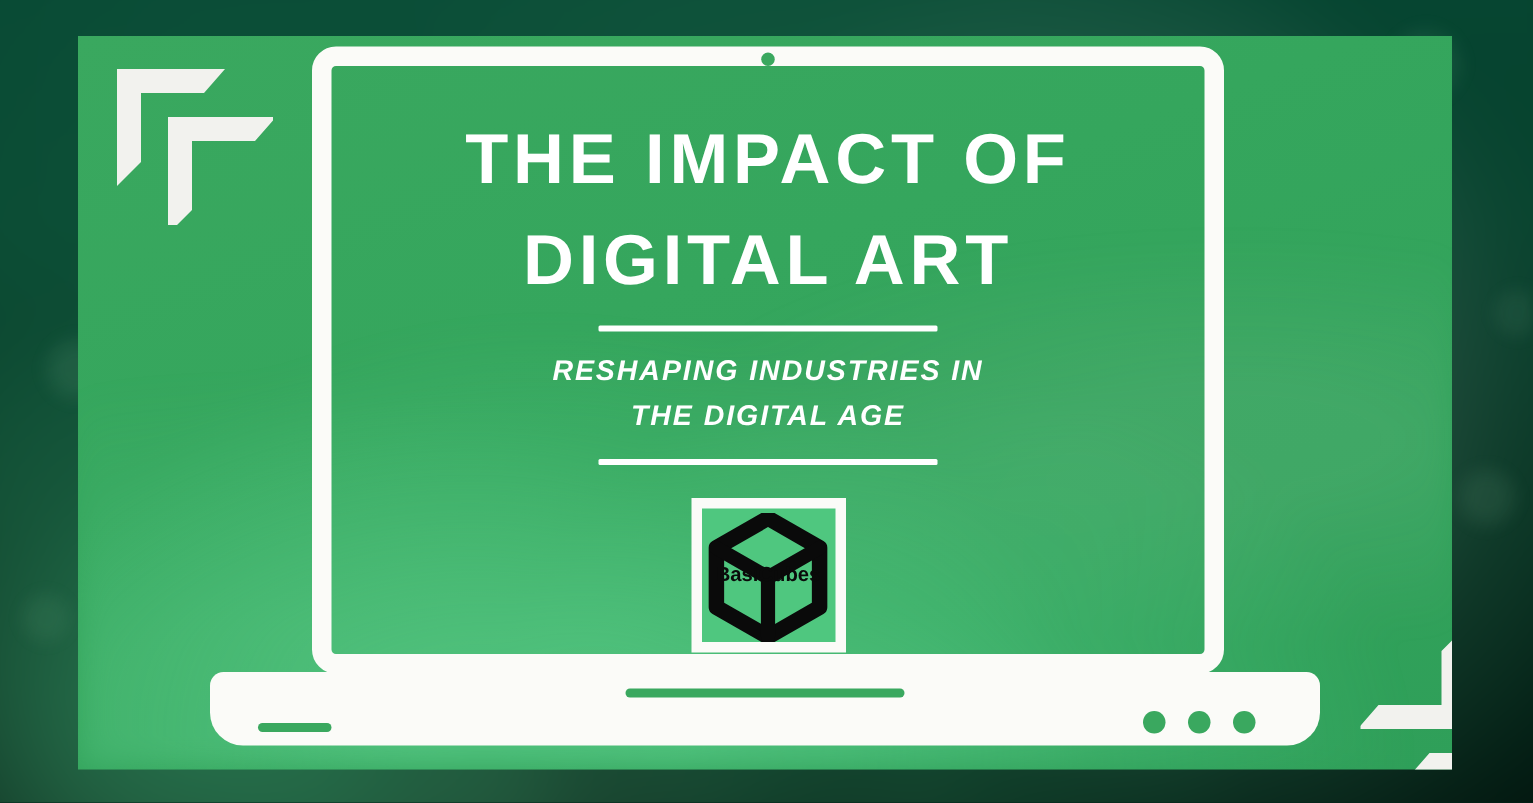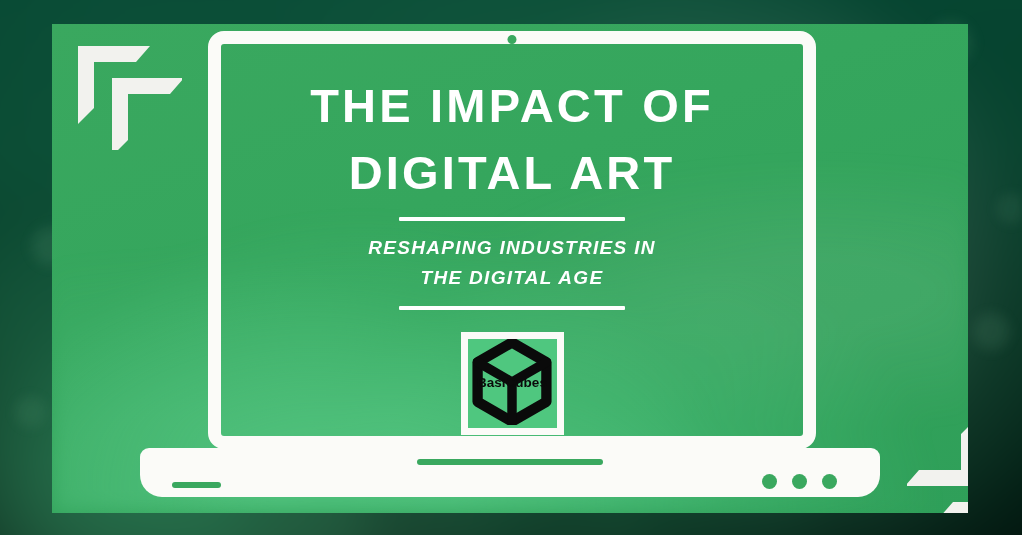--- a/index.html
+++ b/index.html
@@ -93,21 +93,21 @@
     white-space:pre-line;
   }
 
   
   .logo{
     margin-top:22px;width:103px;height:103px;background:#fbfbf8;
     padding:7px;box-sizing:border-box;
   }
   .logo-inner{
     width:100%;height:100%;background:#4fc77f;
-    display:flex;align-items:flex-start;justify-content:center;position:relative;
+    display:flex;align-items:flex-end;justify-content:center;position:relative;
   }
   .logo-inner svg{display:block;}
   .logo-word{
     position:absolute;left:0;right:0;top:50%;transform:translateY(-50%);
     text-align:center;font-size:13.5px;font-weight:700;color:#0a0a0a;
     letter-spacing:0px;font-family:"Liberation Sans", sans-serif;
     line-height:1;
   }
 
   

